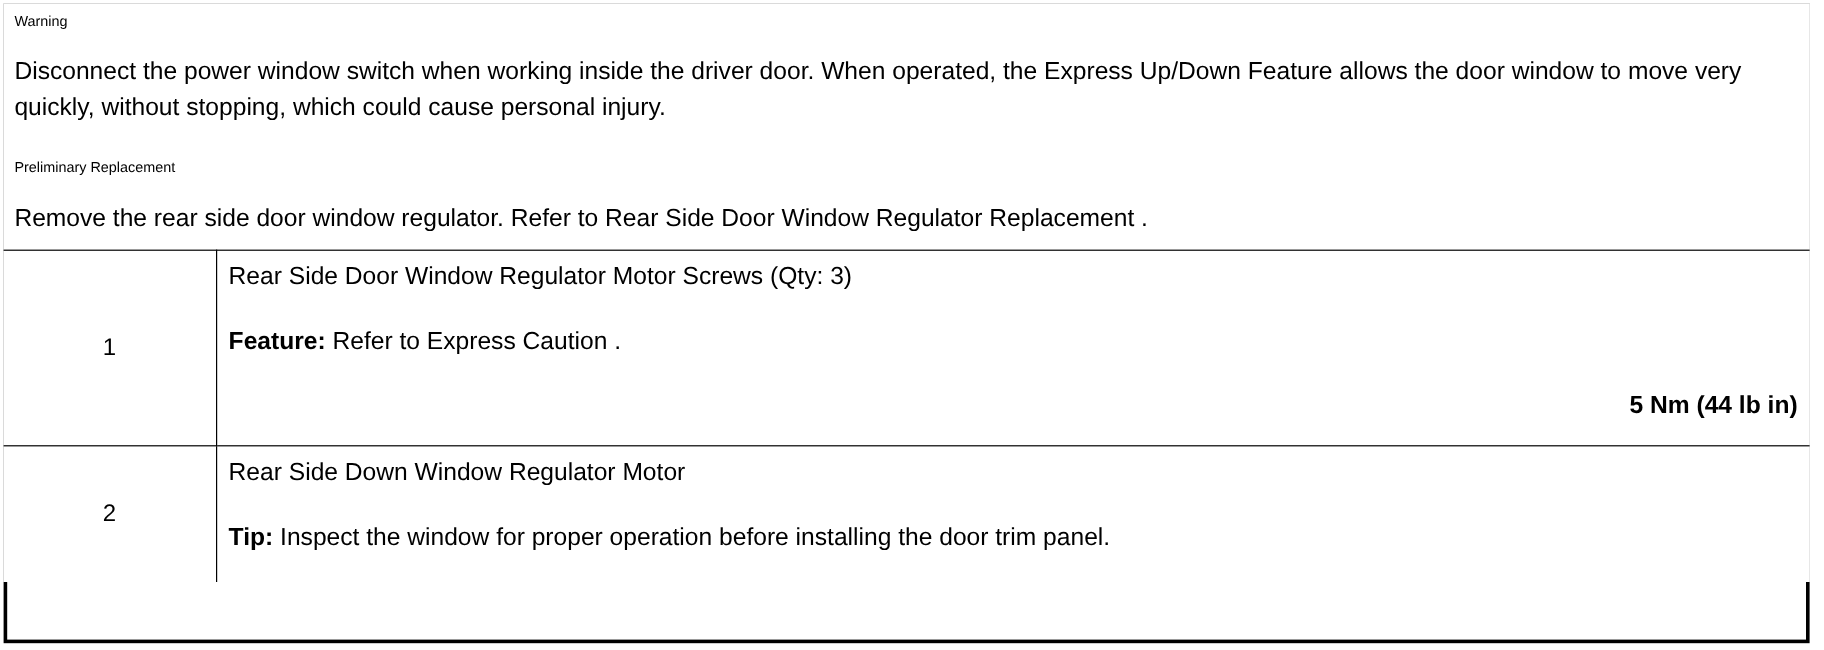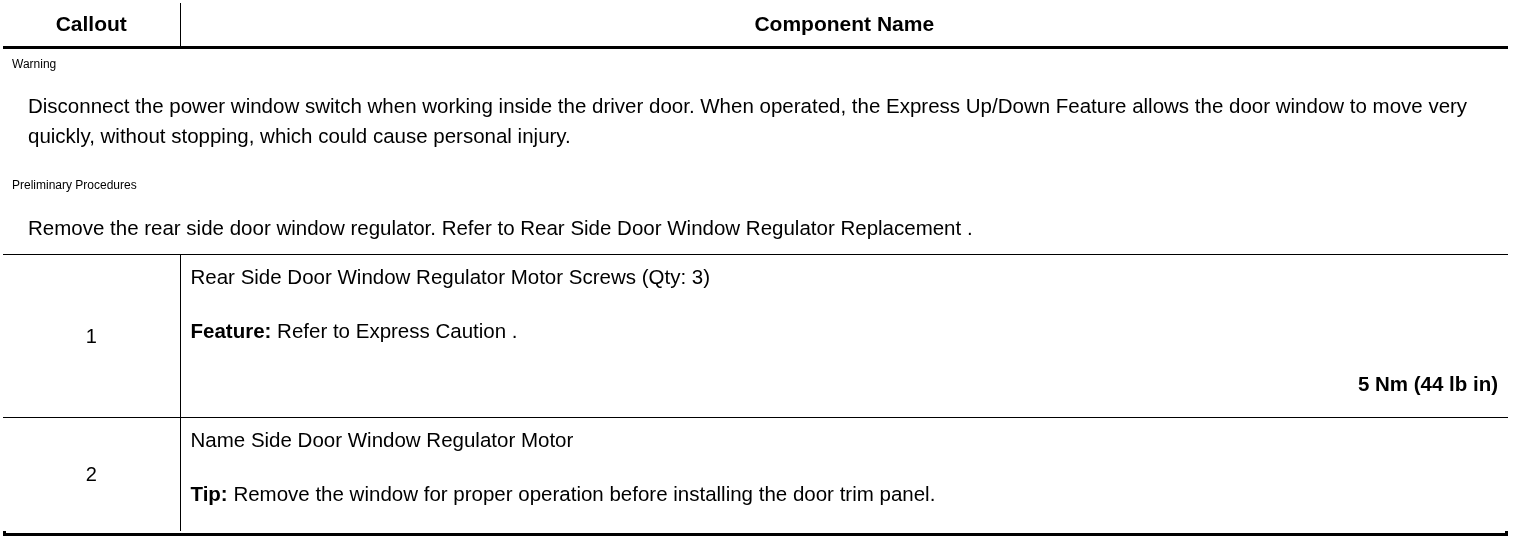--- a/index.html
+++ b/index.html
@@ -87,21 +87,21 @@
   }
 
   .note-heading {
     font-weight: normal;
     font-size: 12px;
     margin: 0 0 20px 0;
     line-height: 1.2;
   }
   .note-body {
     font-size: 20.5px;
-    margin: 16px;
+    margin: 0;
     line-height: 1.42;
     max-width: 1462px;
   }
   .note-heading.second { margin-top: 28px; margin-bottom: 21px; }
   .note-body.last { margin-bottom: 2px; }
 
   
   tr.item-row td {
     border-top: none;
     border-bottom: 1px solid #000000;
@@ -140,47 +140,43 @@
 
   <div class="frame"></div>
 
   <table class="callout-table">
     <colgroup>
       <col class="col-callout">
       <col class="col-name">
     </colgroup>
     <tbody>
 
-      <tr class="header-row">
-        <th class="th-callout">Callout</th>
-        <th class="th-name">Component Name</th>
-      </tr>
 
       <tr class="notes-row">
         <td colspan="2">
           <p class="note-heading">Warning</p>
           <p class="note-body">Disconnect the power window switch when working inside the driver door. When operated, the Express Up/Down Feature allows the door window to move very quickly, without stopping, which could cause personal injury.</p>
-          <p class="note-heading second">Preliminary Procedures</p>
+          <p class="note-heading second">Preliminary Replacement</p>
           <p class="note-body last">Remove the rear side door window regulator. Refer to Rear Side Door Window Regulator Replacement .</p>
         </td>
       </tr>
 
       <tr class="item-row row-1">
         <td class="cell-callout">1</td>
         <td class="cell-name">
           <p class="item-line">Rear Side Door Window Regulator Motor Screws (Qty: 3)</p>
           <p class="item-line"><span class="lead">Feature:</span><span> Refer to Express Caution .</span></p>
           <p class="item-line torque">5 Nm (44 lb in)</p>
         </td>
       </tr>
 
       <tr class="item-row row-2">
         <td class="cell-callout">2</td>
         <td class="cell-name">
-          <p class="item-line">Name Side Door Window Regulator Motor</p>
-          <p class="item-line"><span class="lead">Tip:</span><span> Remove the window for proper operation before installing the door trim panel.</span></p>
+          <p class="item-line">Rear Side Down Window Regulator Motor</p>
+          <p class="item-line"><span class="lead">Tip:</span><span> Inspect the window for proper operation before installing the door trim panel.</span></p>
         </td>
       </tr>
 
     </tbody>
   </table>
 
 </div>
 
 </body></html>

